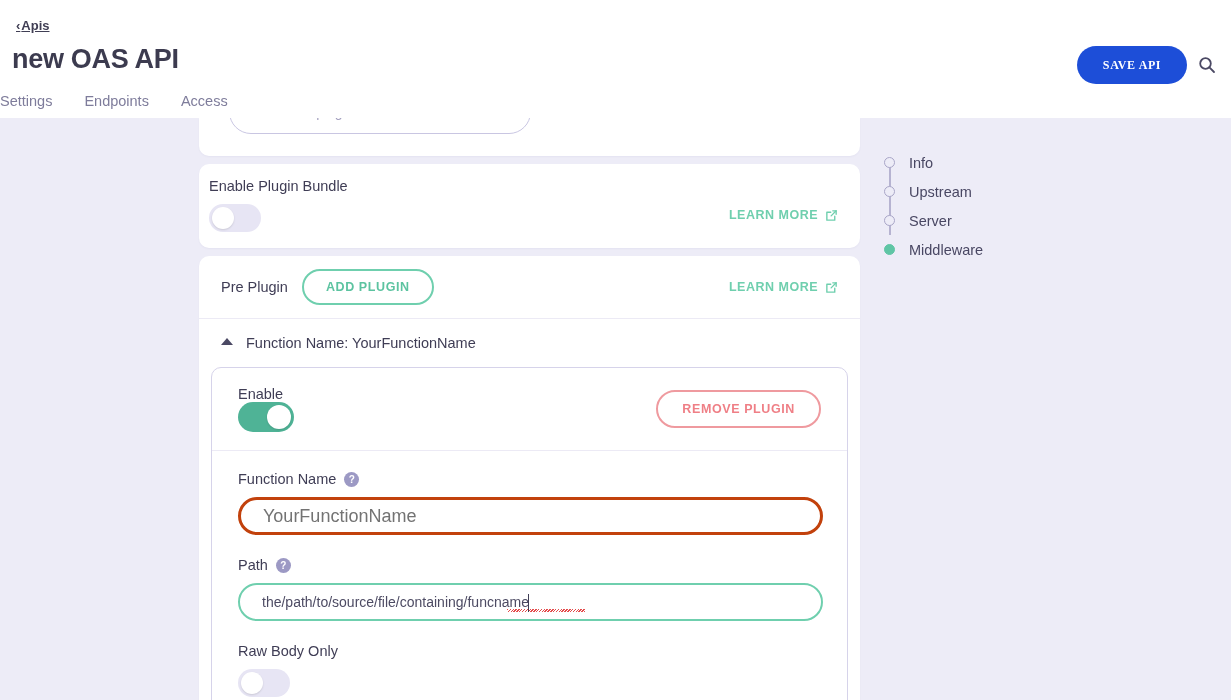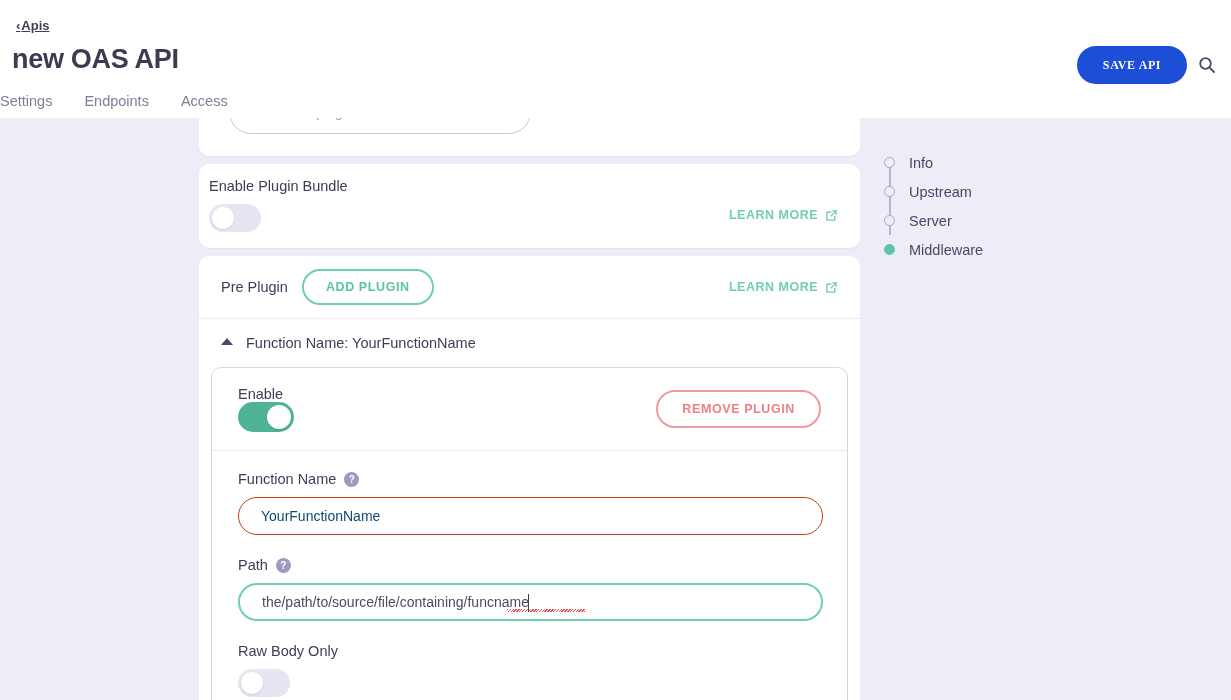--- a/index.html
+++ b/index.html
@@ -172,25 +172,25 @@
   }
   .help-icon {
     width: 15px; height: 15px; border-radius: 50%;
     background: #9c99c4; color: #ffffff;
     font-size: 10px; font-weight: bold;
     display: flex; align-items: center; justify-content: center;
     cursor: pointer;
   }
   .text-input {
     width: 585px; height: 38px;
-    border: 1px solid #c2410c; border-radius: 19px;
+    border: 3px solid #c2410c; border-radius: 19px;
     background: #ffffff;
     padding: 0 22px;
     font-family: "Liberation Sans", sans-serif;
-    font-size: 14px; color: #0c4a6e;
+    font-size: 18px; color: #737373;
     outline: none;
   }
   .input-wrap { position: relative; display: inline-block; }
   .caret {
     position: absolute; right: 0; top: 0;
     width: 1px; height: 18px; background: #3f3d55;
   }
   .squiggle {
     position: absolute; bottom: -2px; left: 0; right: 0; height: 3px;
     background-image: repeating-linear-gradient(

